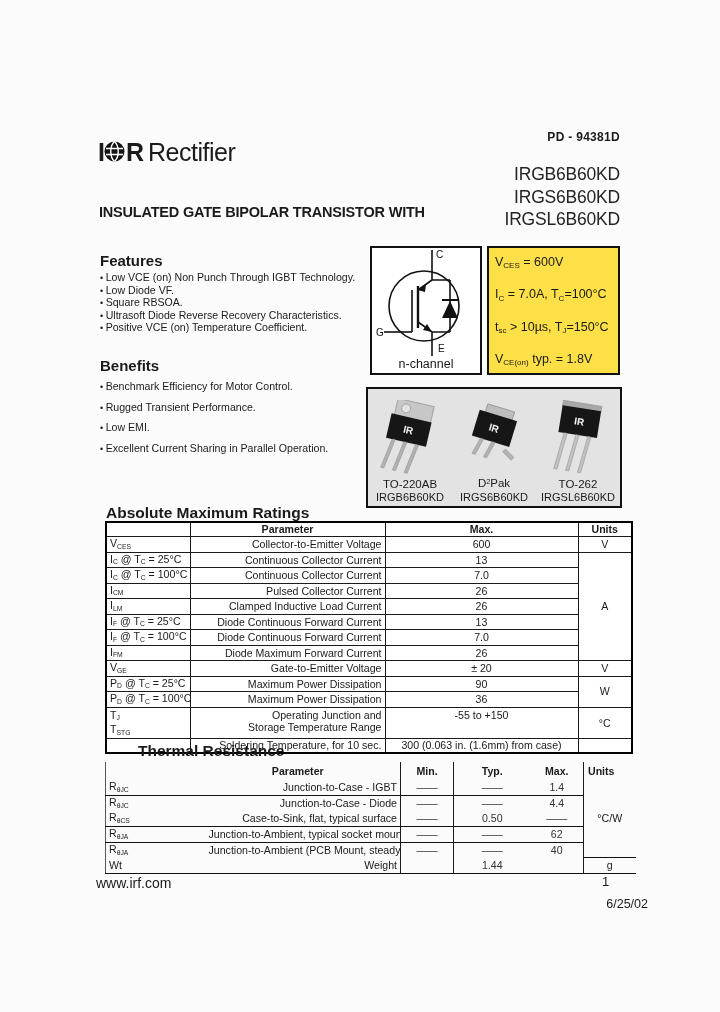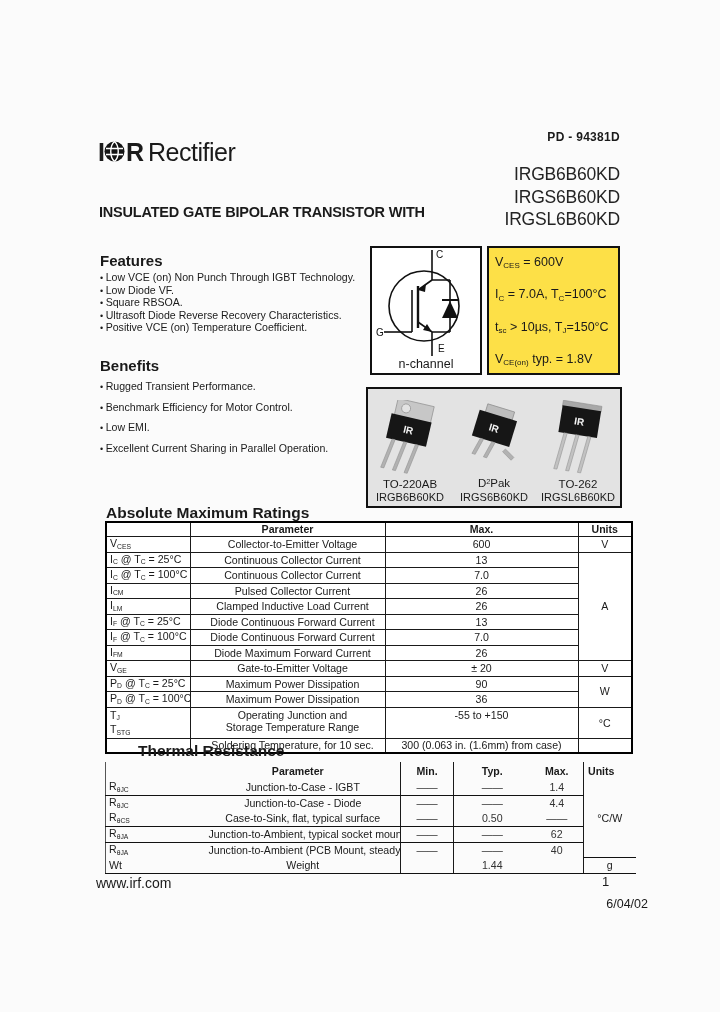--- a/index.html
+++ b/index.html
@@ -55,21 +55,21 @@
   .amr-h { top:504px; left:106px; font-size:15.5px; font-weight:bold; }
   .tr-h  { top:742px; left:106px; font-size:15.5px; font-weight:bold;margin-left:32px; }
 
   table { border-collapse:collapse; table-layout:fixed; }
   td, th { font-size:10.6px; line-height:12.5px; padding:0 3px; height:14.5px; overflow:hidden; white-space:nowrap; }
 
   .amr-table { top:521px; left:105px; width:526px; border:2px solid #000; background:#fff; }
   .amr-table td, .amr-table th { border:1px solid #1a1a1a; }
   .amr-table th { font-weight:bold; text-align:center; }
   .cell-symbol { text-align:left; }
-  .cell-parameter { text-align:center; padding-left:13px;margin-top:17px; }
+  .cell-parameter { text-align:right; padding-left:13px;margin-top:17px; }
   .cell-max { text-align:center; }
   .cell-unit { text-align:center; }
   tr.tall td { height:29px; vertical-align:top; padding-top:1px; }
   tr.tall td.cell-unit { vertical-align:middle; }
 
   .th-table { top:762px; left:105px; width:530px; background:transparent; border-left:1px solid #555; }
   .th-table td, .th-table th { border:none; height:15.5px; }
   .th-table th { font-weight:bold; text-align:center; height:18px; }
   .th-table th.h-units { text-align:left; padding-left:4px; }
   .th-table .cell-min, .th-table .cell-typ, .th-table .cell-unit,
@@ -120,22 +120,22 @@
       <li>Low Diode VF.</li>
       <li>Square RBSOA.</li>
       <li>Ultrasoft Diode Reverse Recovery Characteristics.</li>
       <li>Positive VCE (on) Temperature Coefficient.</li>
     </ul>
 </div>
 
 <div class="abs benefits">
   <div class="sec-h">Benefits</div>
   <ul class="blist">
+      <li>Benchmark Efficiency for Motor Control.</li>
       <li>Rugged Transient Performance.</li>
-      <li>Benchmark Efficiency for Motor Control.</li>
       <li>Low EMI.</li>
       <li>Excellent Current Sharing in Parallel Operation.</li>
     </ul>
 </div>
 
 <div class="abs symbol-box">
   <svg width="108" height="110" viewBox="0 0 108 110">
     <circle cx="52" cy="58" r="35" fill="none" stroke="#111" stroke-width="1.6"></circle>
 
     <text x="64" y="10" font-size="10" fill="#111" font-family="Liberation Sans, sans-serif">C</text>
@@ -374,13 +374,13 @@
         <td class="cell-min"></td>
         <td class="cell-typ">1.44</td>
         <td class="cell-max"></td>
         <td class="cell-unit" rowspan="1">g</td>
       </tr>
     </tbody>
 </table>
 
 <div class="abs footer-url">www.irf.com</div>
 <div class="abs footer-page">1</div>
-<div class="abs footer-date">6/04/02</div>
+<div class="abs footer-date">6/25/02</div>
 
 </body></html>

